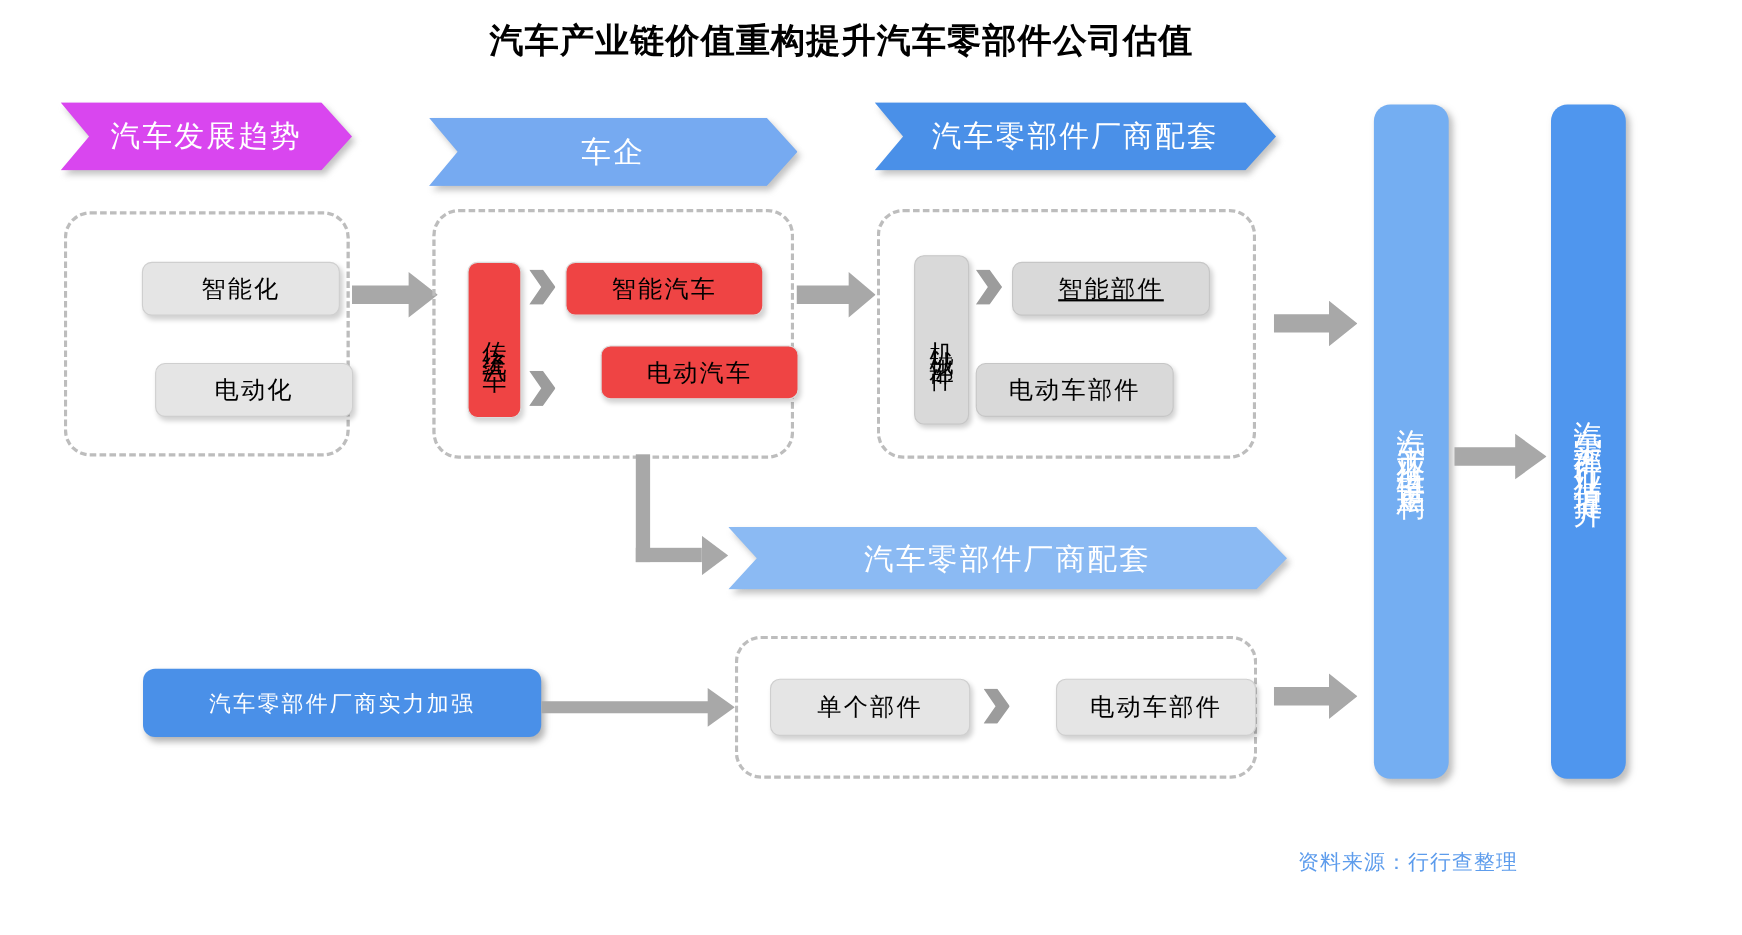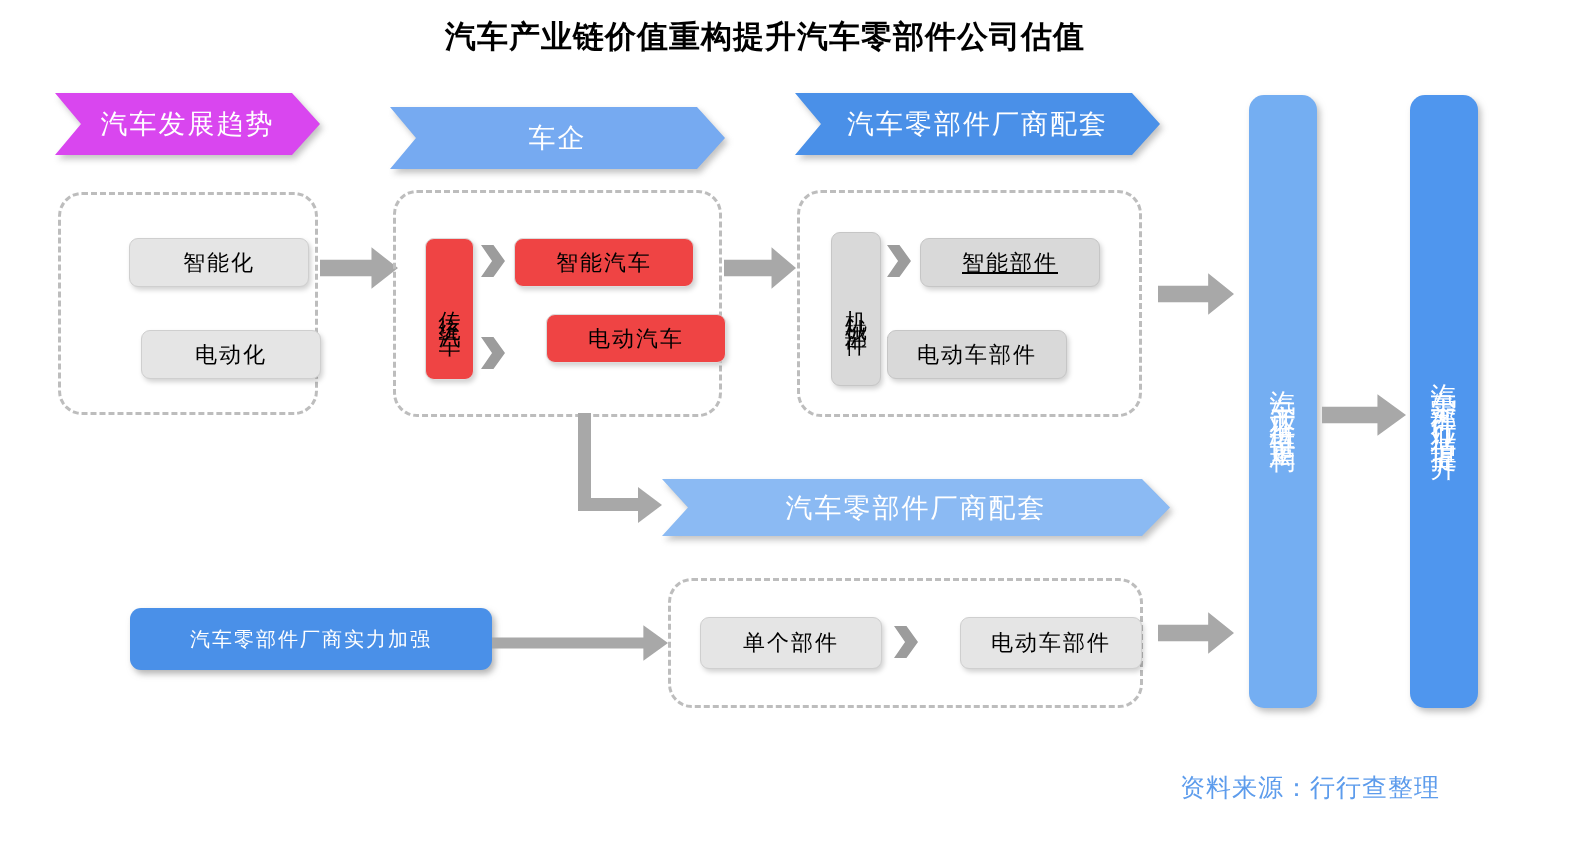--- a/index.html
+++ b/index.html
@@ -69,21 +69,21 @@
   .vbar{
     border-radius:15px;display:flex;align-items:center;justify-content:center;
     color:#fff;font-size:26px;
     box-shadow:3px 4px 6px rgba(130,130,130,.5);
   }
   .vbar .vtext{letter-spacing:7px;}
   .bar-left{background:#74aef2;}
   .bar-right{background:#4f96ee;}
   
   .source{
-    color:#5d9cec;font-size:25px;letter-spacing:1px;
+    color:#5d9cec;font-size:19px;letter-spacing:1px;
   }
 </style>
 </head>
 <body>
 
 <div class="abs title">汽车产业链价值重构提升汽车零部件公司估值</div>
 
 <div class="abs banner" style="left:55px;top:93px;width:265px;height:62px;">
   <div class="banner-shape" style="background:#d946ef;font-family:Liberation Mono, monospace;">汽车发展趋势</div>
 </div>

